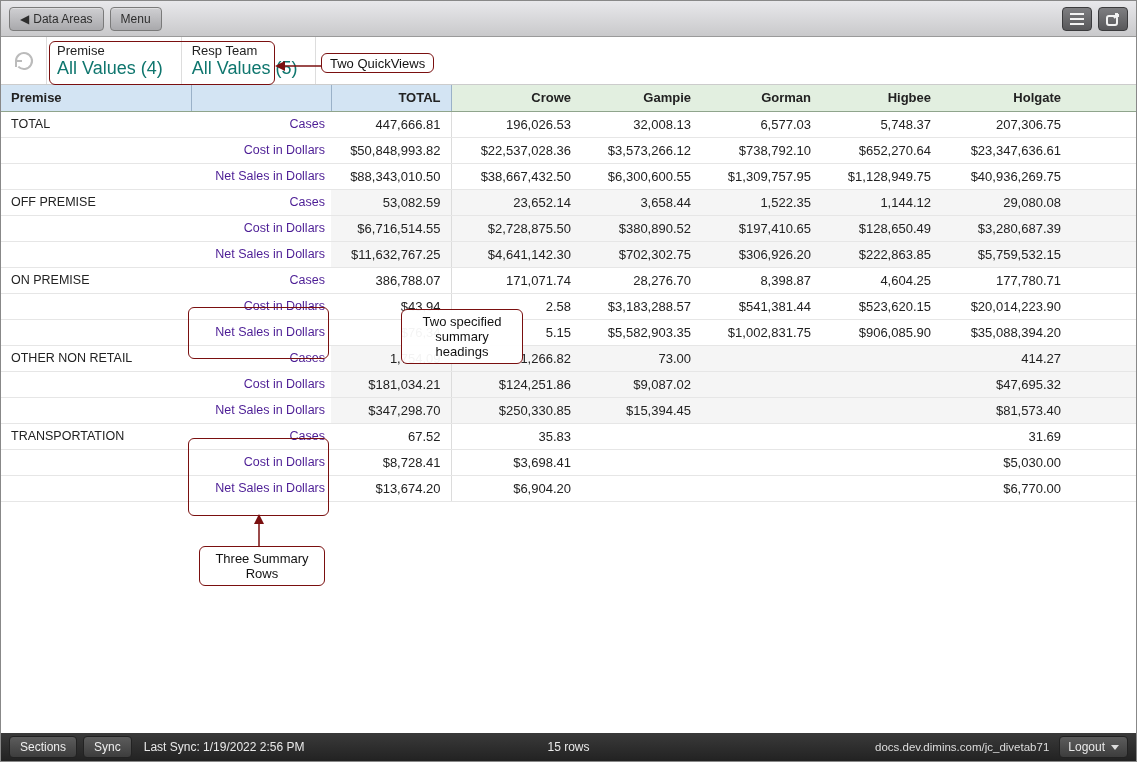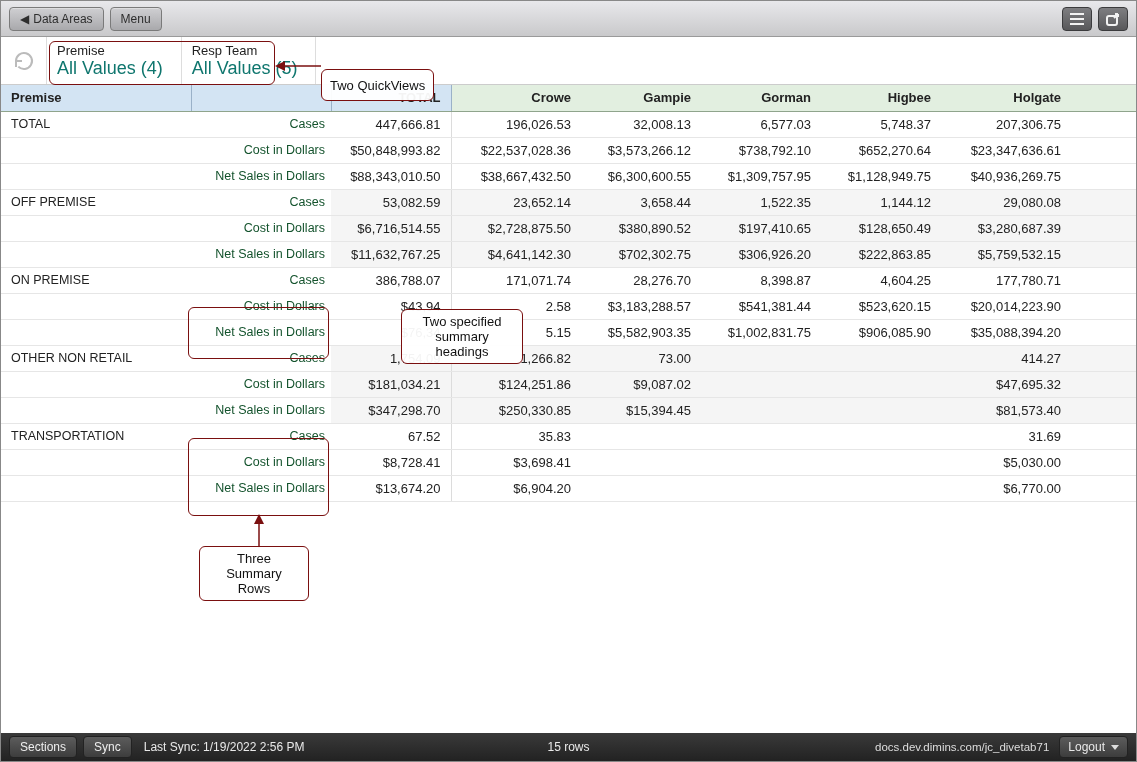--- a/index.html
+++ b/index.html
@@ -24,21 +24,21 @@
 
   
   .tablewrap { flex:1; overflow:auto; background:#fff; position:relative; }
   table.data { border-collapse:collapse; width:100%; }
   table.data th, table.data td { height:26px; padding:0 10px; border-bottom:1px solid #e6e6e6; white-space:nowrap; }
   table.data thead th { font-weight:700; font-size:13px; background:#e2efe0; border-bottom:1px solid #8fa48c; text-align:right; }
   table.data thead th.first { text-align:left; background:#d3e4f3; border-right:1px solid #9ab1c8; }
   table.data thead th.total { background:#d3e4f3; border-right:1px solid #9ab1c8; }
   table.data td { text-align:right; font-size:13px; }
   table.data td.rowlabel { text-align:left; font-size:12.5px; }
-  table.data td.sublabel { text-align:right; color:#14532d; font-size:12.5px; padding-right:6px; }
+  table.data td.sublabel { text-align:right; color:#4c1d95; font-size:12.5px; padding-right:6px; }
   table.data td.totalcol { border-right:1px solid #dcdcdc; font-weight:500; }
   table.data .group td { border-top:1px solid #d6d6d6; }
   table.data .alt td { background:#f5f5f5; }
   table.data td.rowlabel, table.data td.sublabel { background:#fff; }
 
   
   .footer { height:28px; background:linear-gradient(#3a3a3a,#222); color:#e9e9e9; font-size:12px; display:flex; align-items:center; padding:0 8px; }
   .fbtn { height:22px; padding:10px 10px; margin-right:6px; background:linear-gradient(#5c5c5c,#3d3d3d); border:1px solid #222; border-radius:4px; display:flex; align-items:center; cursor:pointer; color:#eee; font-size:12px; }
   .footer .center { position:absolute; left:0; right:0; text-align:center; pointer-events:none; }
   .footer .right { margin-left:auto; display:flex; align-items:center; gap:10px; }
@@ -291,32 +291,32 @@
             <td></td>
             <td>$6,770.00</td>
             <td></td>
           </tr>
         </tbody>
     </table>
   </div>
 
   <div class="callout outline-only" style="left:48px; top:40px; width:226px; height:44px; padding:0;"></div>
 
-  <div class="callout" style="left:320px; top:68px; height:32px;">Two QuickViews</div>
+  <div class="callout" style="left:320px; top:52px; height:20px;">Two QuickViews</div>
   <svg class="arrow-svg" style="left:274px; top:55px; width:46px; height:20px;">
       <line x1="46" y1="10" x2="8" y2="10"></line>
       <polygon points="0,10 10,5 10,15"></polygon>
     </svg>
 
   <div class="callout outline-only" style="left:187px; top:306px; width:141px; height:52px; padding:0;"></div>
   <div class="callout" style="left:400px; top:308px; width:122px; white-space:pre-line;">Two specified
 summary headings</div>
 
   <div class="callout outline-only" style="left:187px; top:437px; width:141px; height:78px; padding:0;"></div>
-  <div class="callout" style="left:198px; top:545px; width:110px; white-space:pre-line;">Three Summary
+  <div class="callout" style="left:198px; top:545px; width:126px; white-space:pre-line;">Three Summary
 Rows</div>
   <svg class="arrow-svg" style="left:248px; top:513px; width:20px; height:34px;">
       <line x1="10" y1="34" x2="10" y2="8"></line>
       <polygon points="10,0 5,10 15,10"></polygon>
     </svg>
 
   <div class="footer" style="position:relative;">
     <div class="fbtn">
         <span>Sections</span>
       </div>

